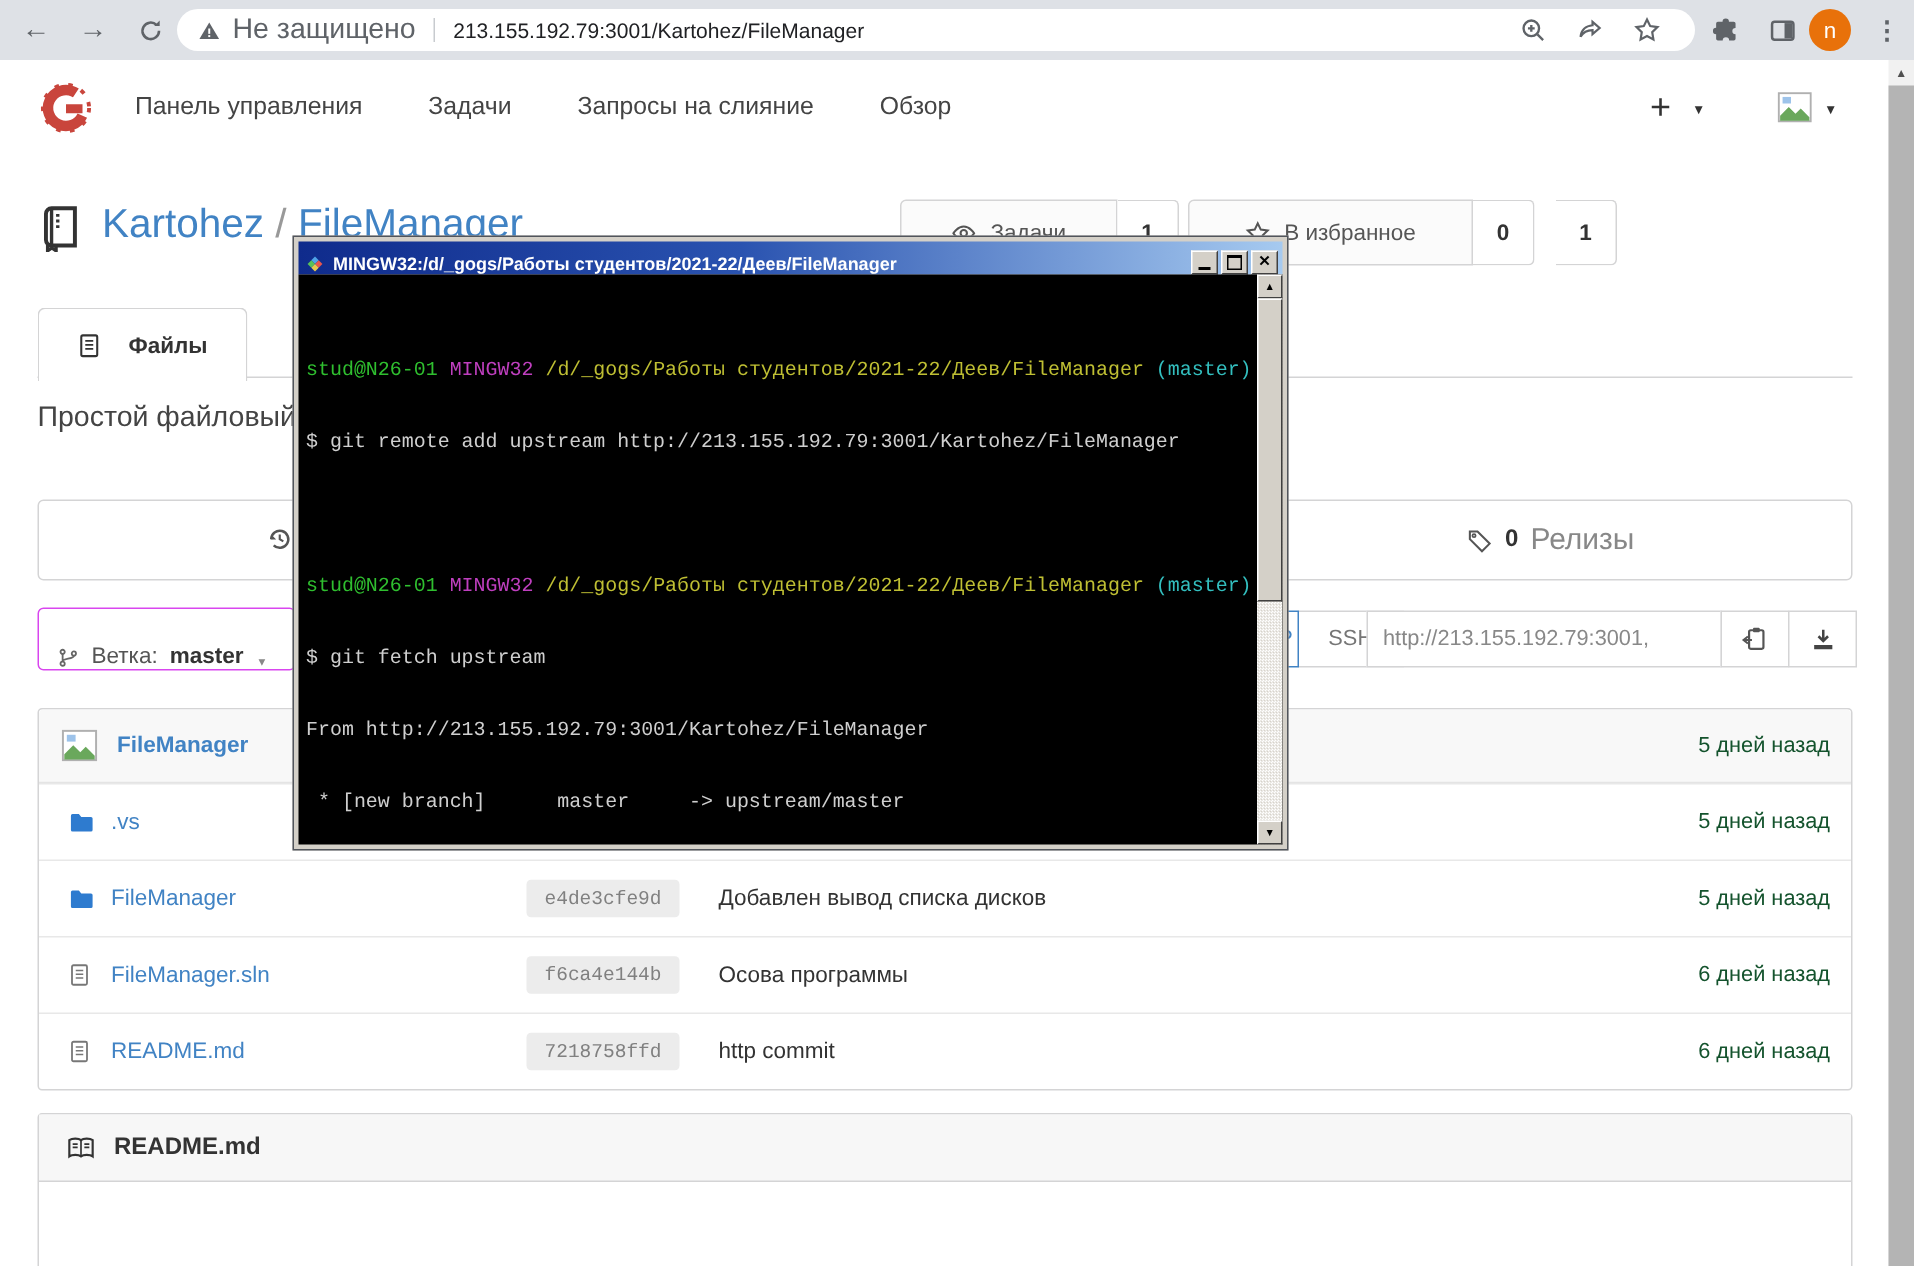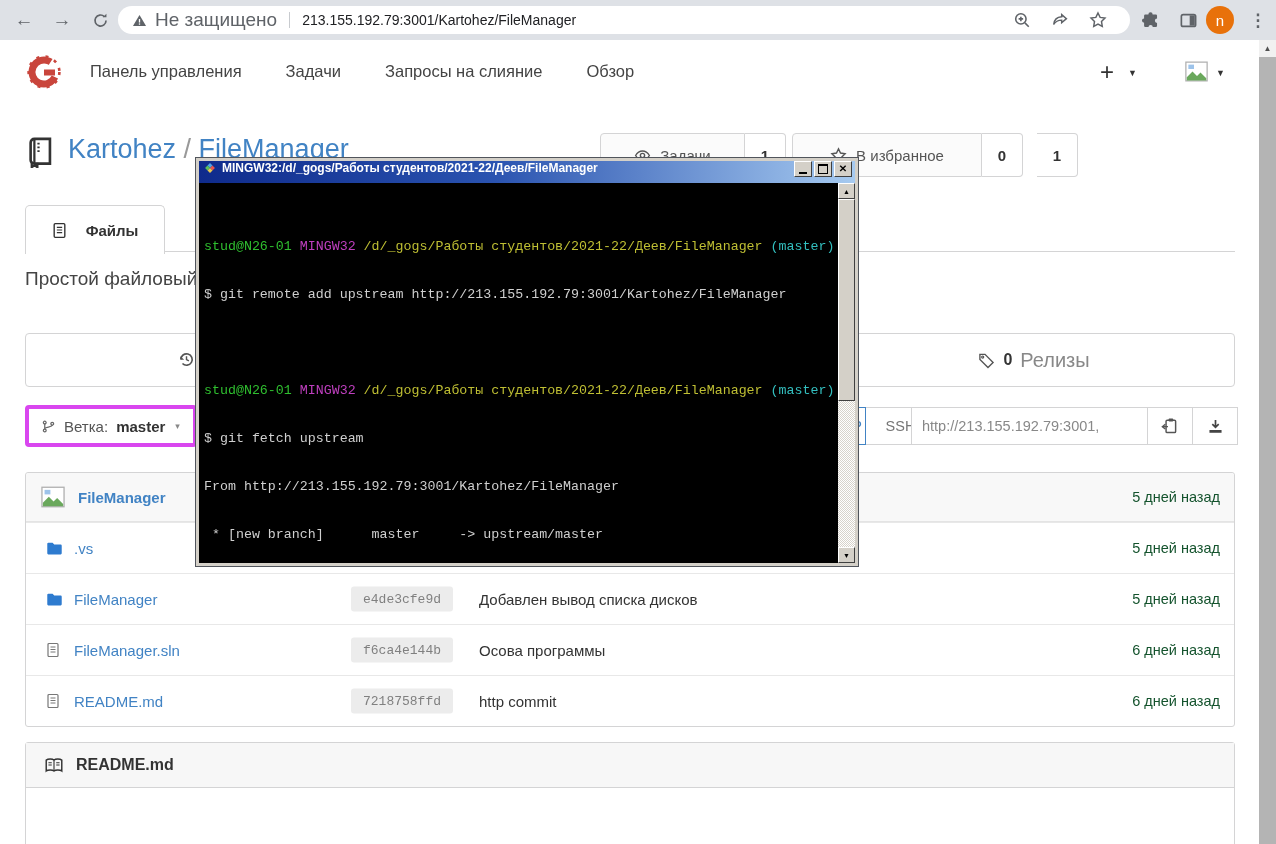--- a/index.html
+++ b/index.html
@@ -50,22 +50,22 @@
 
   
   .stats{left:25px;top:333px;width:1208px;height:52px;border:1px solid #d4d4d5;border-radius:4px;background:#fff;}
   .stats-hist{position:absolute;left:151px;top:16px;}
   .stats-rel{position:absolute;left:806px;top:0;width:402px;height:52px;border-left:1px solid #d4d4d5;
              display:flex;align-items:center;justify-content:center;gap:8px;cursor:pointer;}
   .stats-rel .cnt{font-weight:bold;color:#333;font-size:16px;}
   .stats-rel .lbl{color:#888;font-size:20px;}
 
   
-  .branch-btn{left:25px;top:405px;width:172px;height:42px;border:4px solid #d946ef;border-radius:4px;background:#fff;
-              display:flex;align-items:center;padding:0 12px;box-sizing:border-box;gap:8px;cursor:pointer;font-size:15px;color:#555;}
+  .branch-btn{left:25px;top:405px;width:172px;height:42px;border:1px solid #d946ef;border-radius:4px;background:#fff;
+              display:flex;align-items:flex-end;padding:0 12px;box-sizing:border-box;gap:8px;cursor:pointer;font-size:15px;color:#555;}
   .branch-btn b{color:#333;}
   .clone{top:407px;height:38px;box-sizing:border-box;display:flex;align-items:center;justify-content:center;
          background:#fff;border:1px solid #d4d4d5;font-size:14.5px;color:#767676;cursor:pointer;}
   .clone.http{left:820px;width:46px;border:1px solid #4183c4;color:#4183c4;z-index:2;}
   .clone.ssh{left:865px;width:71px;}
   .clone-input{left:911px;top:407px;width:237px;height:38px;box-sizing:border-box;border:1px solid #d4d4d5;
                color:#888;font-size:14.5px;padding:0 10px;background:#fff;outline:none;font-family:"Liberation Sans",sans-serif;}
   .clone.copy{left:1147px;width:46px;}
   .clone.dl{left:1192px;width:46px;}
 
@@ -93,21 +93,21 @@
   
   .pgsb{left:1259px;top:40px;width:17px;height:804px;background:#f1f1f1;z-index:10;}
   .pgsb .up{position:absolute;left:0;top:0;width:17px;height:16px;display:flex;align-items:center;justify-content:center;
             color:#505050;font-size:8px;cursor:pointer;}
   .pgsb .thumb{position:absolute;left:0;top:17px;width:17px;height:787px;background:#b4b4b4;cursor:pointer;}
 
   
   .term{left:195px;top:157px;width:664px;height:410px;background:#d4d0c8;border:1px solid #51555c;
         box-sizing:border-box;padding:3px;z-index:50;}
   .ttitle{height:22px;background:linear-gradient(90deg,#0f2b8c 0%,#2a53b0 45%,#a6caf0 100%);
-          display:flex;align-items:flex-start;padding:0 3px 0 4px;cursor:move;}
+          display:flex;align-items:flex-end;padding:0 3px 0 4px;cursor:move;}
   .ttitle .txt{color:#fff;font-size:12px;font-weight:bold;margin-left:5px;white-space:nowrap;overflow:hidden;flex:1;}
   .tbtn{width:16px;height:14px;background:#d4d0c8;border:1px solid;border-color:#fff #404040 #404040 #fff;
         margin-left:2px;display:flex;align-items:center;justify-content:center;cursor:pointer;flex:none;}
   .g-min{width:8px;height:2px;background:#000;margin-top:7px;}
   .g-max{width:8px;height:7px;border:1px solid #000;border-top-width:2px;}
   .g-x{font-size:10px;font-weight:900;color:#000;line-height:10px;}
   .tbody{position:relative;background:#000;height:380px;overflow:hidden;}
   .ttext{position:absolute;left:0;top:0;right:17px;bottom:0;padding:24px 4px 0 5px;
          font-family:"Liberation Mono",monospace;font-size:13.3px;line-height:16px;color:#cfcfcf;
          white-space:pre;overflow:hidden;}

